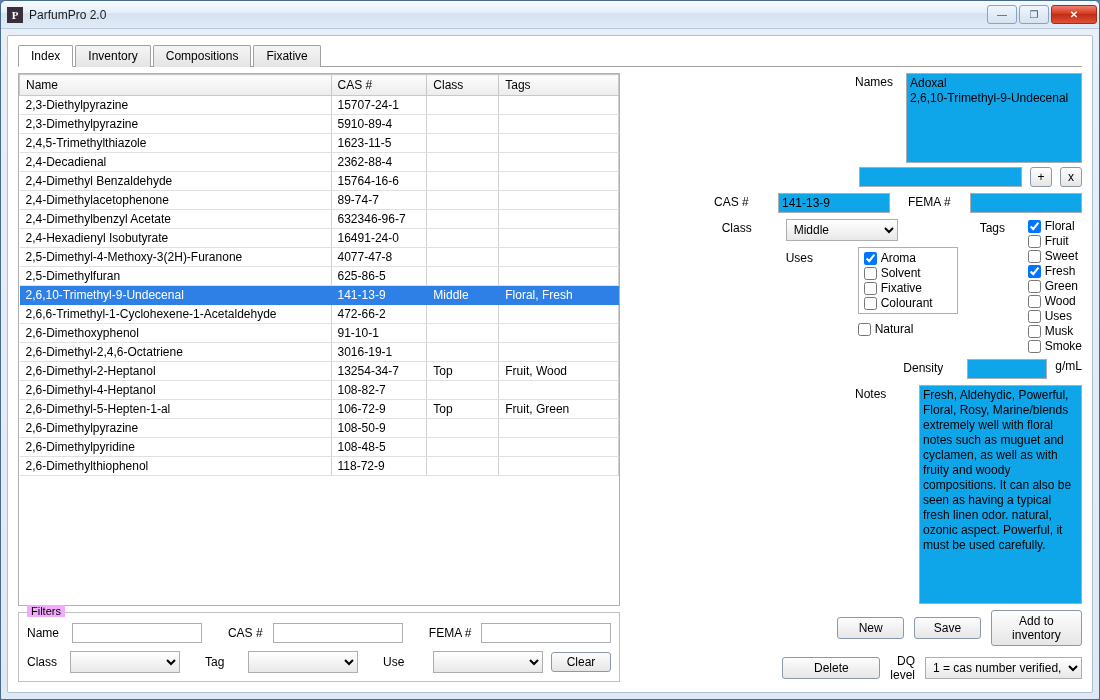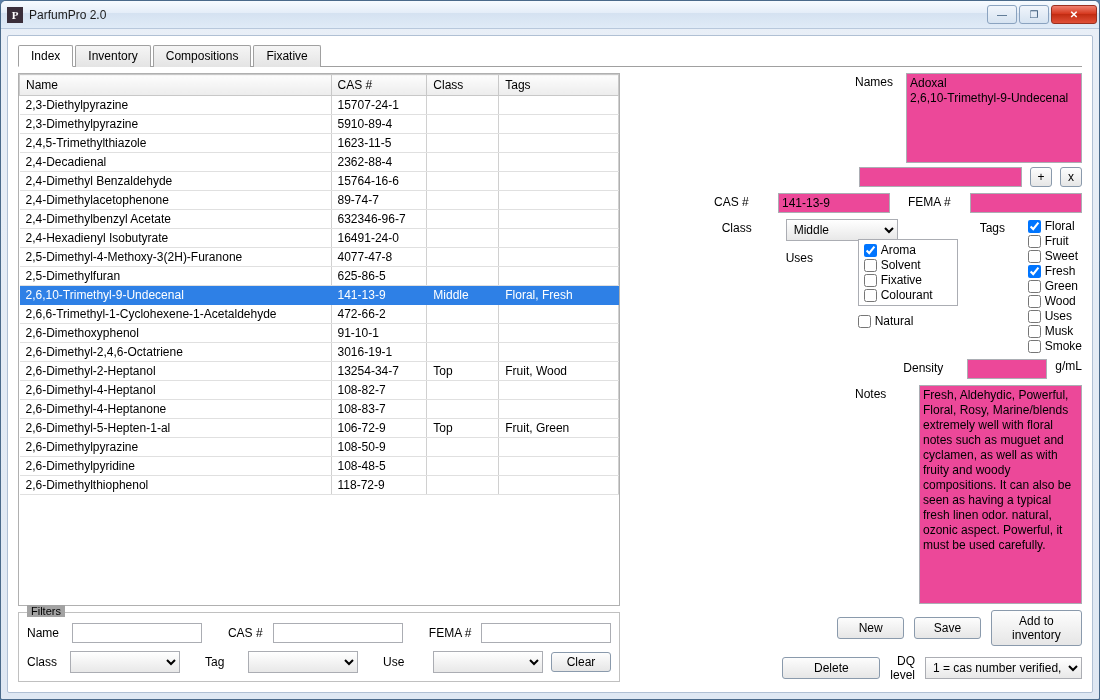--- a/index.html
+++ b/index.html
@@ -48,36 +48,36 @@
   table.grid { width: 100%; border-collapse: collapse; table-layout: fixed; }
   table.grid th {
     text-align: left; padding: 3px 6px; background: linear-gradient(to bottom,#fdfdfd,#ececec);
     border: 1px solid #c8c8c8; font-weight: normal; position: sticky; top:0;
   }
   table.grid td { padding: 2px 6px; border-right:1px solid #d0d0d0; border-bottom:1px solid #e0e0e0; white-space:nowrap; overflow:hidden; text-overflow:ellipsis;}
   table.grid tr.sel td { background: #2e80e6; color:#fff; border-color:#2e80e6;}
   .filters {
     margin-top: 6px; border:1px solid #c0c0c0; padding: 6px 8px 8px 8px; position:relative;
   }
-  .filters-legend { position:absolute; top:-8px; left:8px; background:#a3a3a3; padding:0 4px; font-size:11px;text-align:center;}
+  .filters-legend { position:absolute; top:-8px; left:8px; background:#f0abfc; padding:0 4px; font-size:11px;text-align:center;}
   .filter-row { display:flex; align-items:center; gap:4px; margin-top:4px;}
   .filter-row label { width:46px; }
   .filter-row .spacer { width: 20px; }
   .filter-row input[type=text], .filter-row select { border:1px solid #abadb3; padding:2px; background:#fff;}
   .filter-row input[type=text]{ width:130px; }
   .filter-row select { width:130px; background: linear-gradient(to bottom,#fff,#e8e8e8);}
   .btn {
     border:1px solid #8a9aac; border-radius:3px; padding:2px 14px;
     background: linear-gradient(to bottom,#fdfdfd,#e6e6e6); cursor:pointer; min-width:60px;
   }
   .right-pane { flex: 1; display:flex; flex-direction:column; overflow:hidden;align-items:flex-end; }
   .form-row { display:flex; align-items:flex-start; margin-bottom:6px; gap:8px;}
   .form-row > label { width:56px; padding-top:2px;}
   .text-input, .text-area, select.combo {
-    border:1px solid #abadb3; padding:2px 3px; background:#ec4899;
+    border:1px solid #abadb3; padding:2px 3px; background:#0ea5e9;
   }
   .text-area { resize:none; font-family:inherit; font-size:12px; line-height:1.25;}
   .names-box { width: 100%; height: 90px; }
   .small-btn { border:1px solid #8a9aac; border-radius:3px; width:22px; height:20px; background:linear-gradient(to bottom,#fdfdfd,#e6e6e6); cursor:pointer; font-size:12px; line-height:1;}
   .check-list { border:1px solid #abadb3; padding:3px 5px; background:#fff; display:flex; flex-direction:column; gap:1px;}
   .check-item { display:flex; align-items:center; gap:4px;}
   .check-item input { margin:0; width:13px; height:13px;}
   .action-row { display:flex; gap:10px; margin-top:auto; align-items:center;}
   .action-row .btn { flex:1; padding:3px 8px;}
   .dq-row { display:flex; gap:10px; margin-top:8px; align-items:center;}
@@ -215,26 +215,20 @@
                   </tr>
                   <tr>
                     <td>2,6-Dimethyl-2-Heptanol</td>
                     <td>13254-34-7</td>
                     <td>Top</td>
                     <td>Fruit, Wood</td>
                   </tr>
                   <tr>
                     <td>2,6-Dimethyl-4-Heptanol</td>
                     <td>108-82-7</td>
-                    <td></td>
-                    <td></td>
-                  </tr>
-                  <tr>
-                    <td>2,6-Dimethyl-4-Heptanone</td>
-                    <td>108-83-7</td>
                     <td></td>
                     <td></td>
                   </tr>
                   <tr>
                     <td>2,6-Dimethyl-5-Hepten-1-al</td>
                     <td>106-72-9</td>
                     <td>Top</td>
                     <td>Fruit, Green</td>
                   </tr>
                   <tr>
@@ -309,21 +303,21 @@
         </div>
 
         <div class="form-row" style="align-items:flex-start">
           <label>Class</label>
           <div style="width:112px">
             <select class="combo" style="width:112px"><option>Middle</option></select>
             <div style="margin-top:10px;display:flex;gap:8px;align-items:flex-start">
               <label style="width:48px;display:inline-block">Uses</label>
             </div>
           </div>
-          <div class="col-right" style="margin-left:-48px;margin-top:20px">
+          <div class="col-right" style="margin-left:-48px;margin-top:28px">
             <div class="check-list" id="uses-list" style="width:100px">
                 <div class="check-item">
                   <input type="checkbox" checked="" style="">
                   <span>Aroma</span>
                 </div>
                 <div class="check-item">
                   <input type="checkbox" style="">
                   <span>Solvent</span>
                 </div>
                 <div class="check-item">

